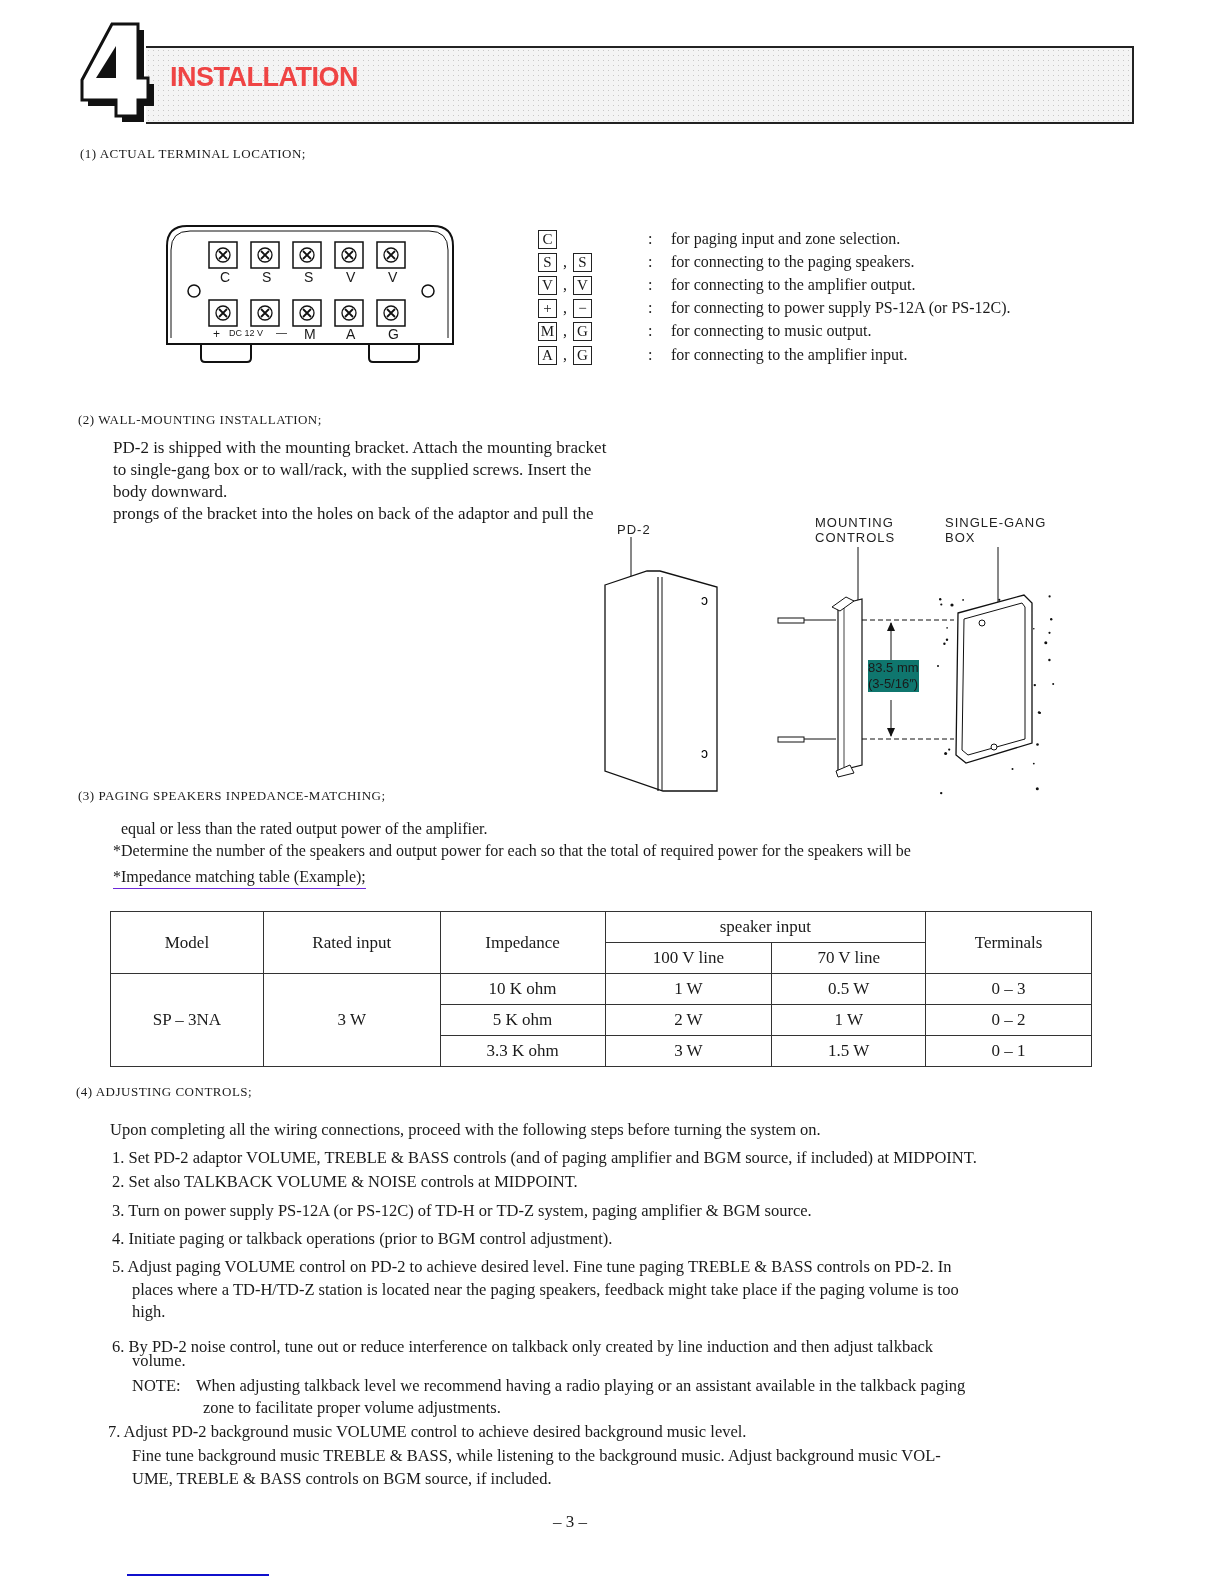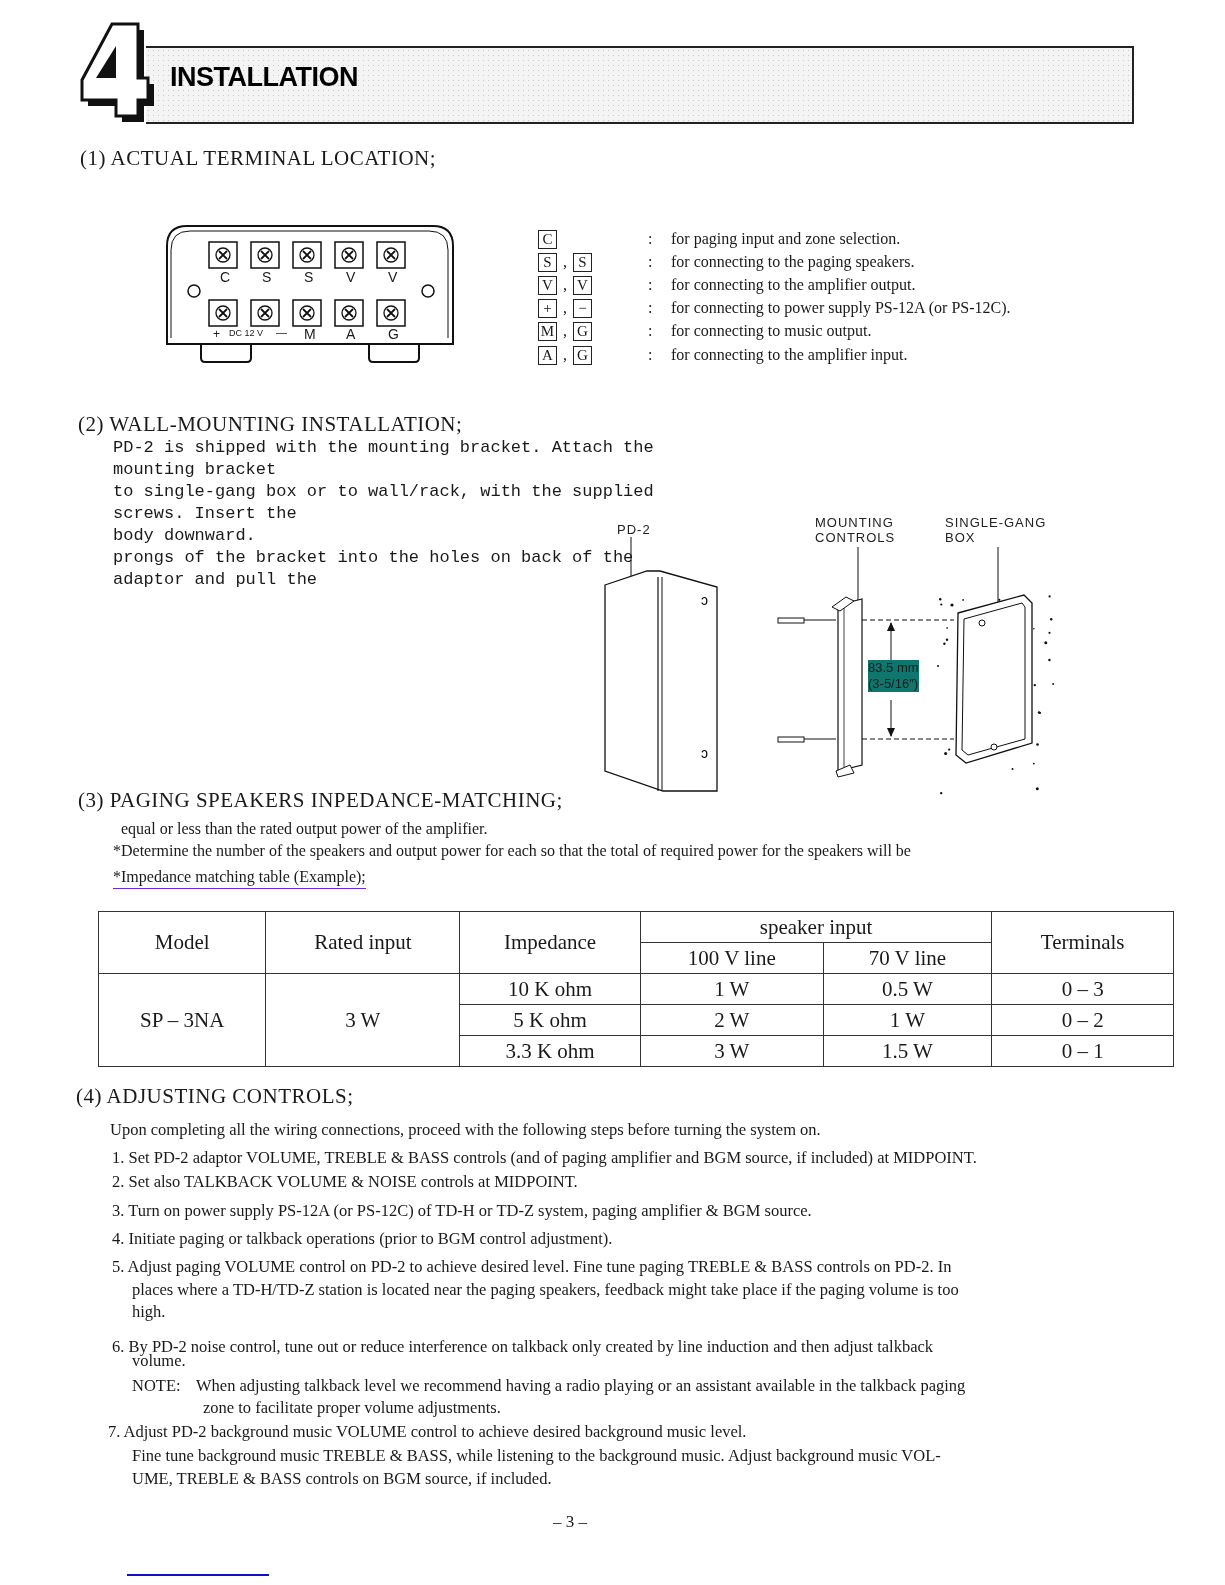--- a/index.html
+++ b/index.html
@@ -9,37 +9,37 @@
   .sans { font-family: "Liberation Sans", sans-serif; }
 
   
   #hdr-band { left: 146px; top: 46px; width: 988px; height: 78px;
     border-top: 2px solid #222; border-bottom: 2px solid #222; border-right: 2px solid #222;
     background-color: #f4f4f4;
     background-image: radial-gradient(#c8c8c8 0.6px, transparent 0.8px);
     background-size: 5px 5px; box-sizing: border-box; }
   #hdr-num { left: 78px; top: 22px; width: 80px; height: 104px; }
   #hdr-title { left: 170px; top: 62px; font-family: "Liberation Sans", sans-serif;
-    font-weight: bold; font-size: 27px; letter-spacing: -0.5px; color: #000000; }
-
-  .sec-title { font-size: 21px; letter-spacing: 0.5px; }
+    font-weight: bold; font-size: 27px; letter-spacing: -0.5px; color: #ef4444; }
+
+  .sec-title { font-size: 13px; letter-spacing: 0.5px; }
   .body-txt { font-size: 17px; line-height: 22px; }
   .small-txt { font-size: 16px; line-height: 22px; }
 
   
   .leg-row { position: absolute; left: 538px; height: 22px; font-size: 16px; display: flex; align-items: center; }
   .tbox { display: inline-block; min-width: 15px; height: 17px; border: 1.5px solid #222;
     text-align: center; line-height: 17px; font-size: 15px; padding: 0 1px; box-sizing: content-box; }
   .leg-sep { display: inline-block; width: 16px; text-align: center; }
   .leg-colon { position: absolute; left: 110px; }
   .leg-desc { position: absolute; left: 133px; white-space: nowrap; }
 
   
-  table#imp { position: absolute; left: 98px; top: 911px; width: 1076px; border-collapse: collapse;
-    font-size: 21px; }
+  table#imp { position: absolute; left: 110px; top: 911px; width: 982px; border-collapse: collapse;
+    font-size: 17px; }
   #imp td { border: 1.5px solid #333; text-align: center; padding: 0; height: 30px; }
   .dlbl { font-family: "Liberation Sans", sans-serif; font-size: 13px; letter-spacing: 1px; color: #222; }
 
   .step { position: absolute; font-size: 16.5px; line-height: 23px; white-space: nowrap; }
 </style>
 </head>
 <body>
 
 <div id="hdr-band" class="abs"></div>
 <svg id="hdr-num" class="abs" viewBox="0 0 80 104">
@@ -145,21 +145,21 @@
   <div class="leg-row" style="top:344px;">
     <span class="tbox">A</span>
     <span class="leg-sep">,</span>
     <span class="tbox">G</span>
     <span class="leg-colon">:</span>
     <span class="leg-desc">for connecting to the amplifier input.</span>
   </div>
 </div>
 
 <div class="abs sec-title" style="left:78px; top:412px;">(2)  WALL-MOUNTING  INSTALLATION;</div>
-<div class="abs body-txt" style="left:113px; top:437px; width:600px;font-family:Liberation Mono, monospace;">
+<div class="abs body-txt" style="left:113px; top:437px; width:600px;">
   <div>PD-2 is shipped with the mounting bracket.  Attach the mounting bracket</div>
   <div>to single-gang box or to wall/rack, with the supplied screws.  Insert the</div>
   <div>body downward.</div>
   <div>prongs of the bracket into the holes on back of the adaptor and pull the</div>
 </div>
 
 <div class="abs dlbl" style="left:617px; top:522px;">PD-2</div>
 <svg class="abs" style="left:585px; top:535px;" width="150" height="260" viewBox="0 0 150 260">
   <line x1="46" y1="2" x2="46" y2="78" stroke="#111" stroke-width="1"></line>
   <circle cx="46" cy="78" r="2" fill="#111"></circle>

